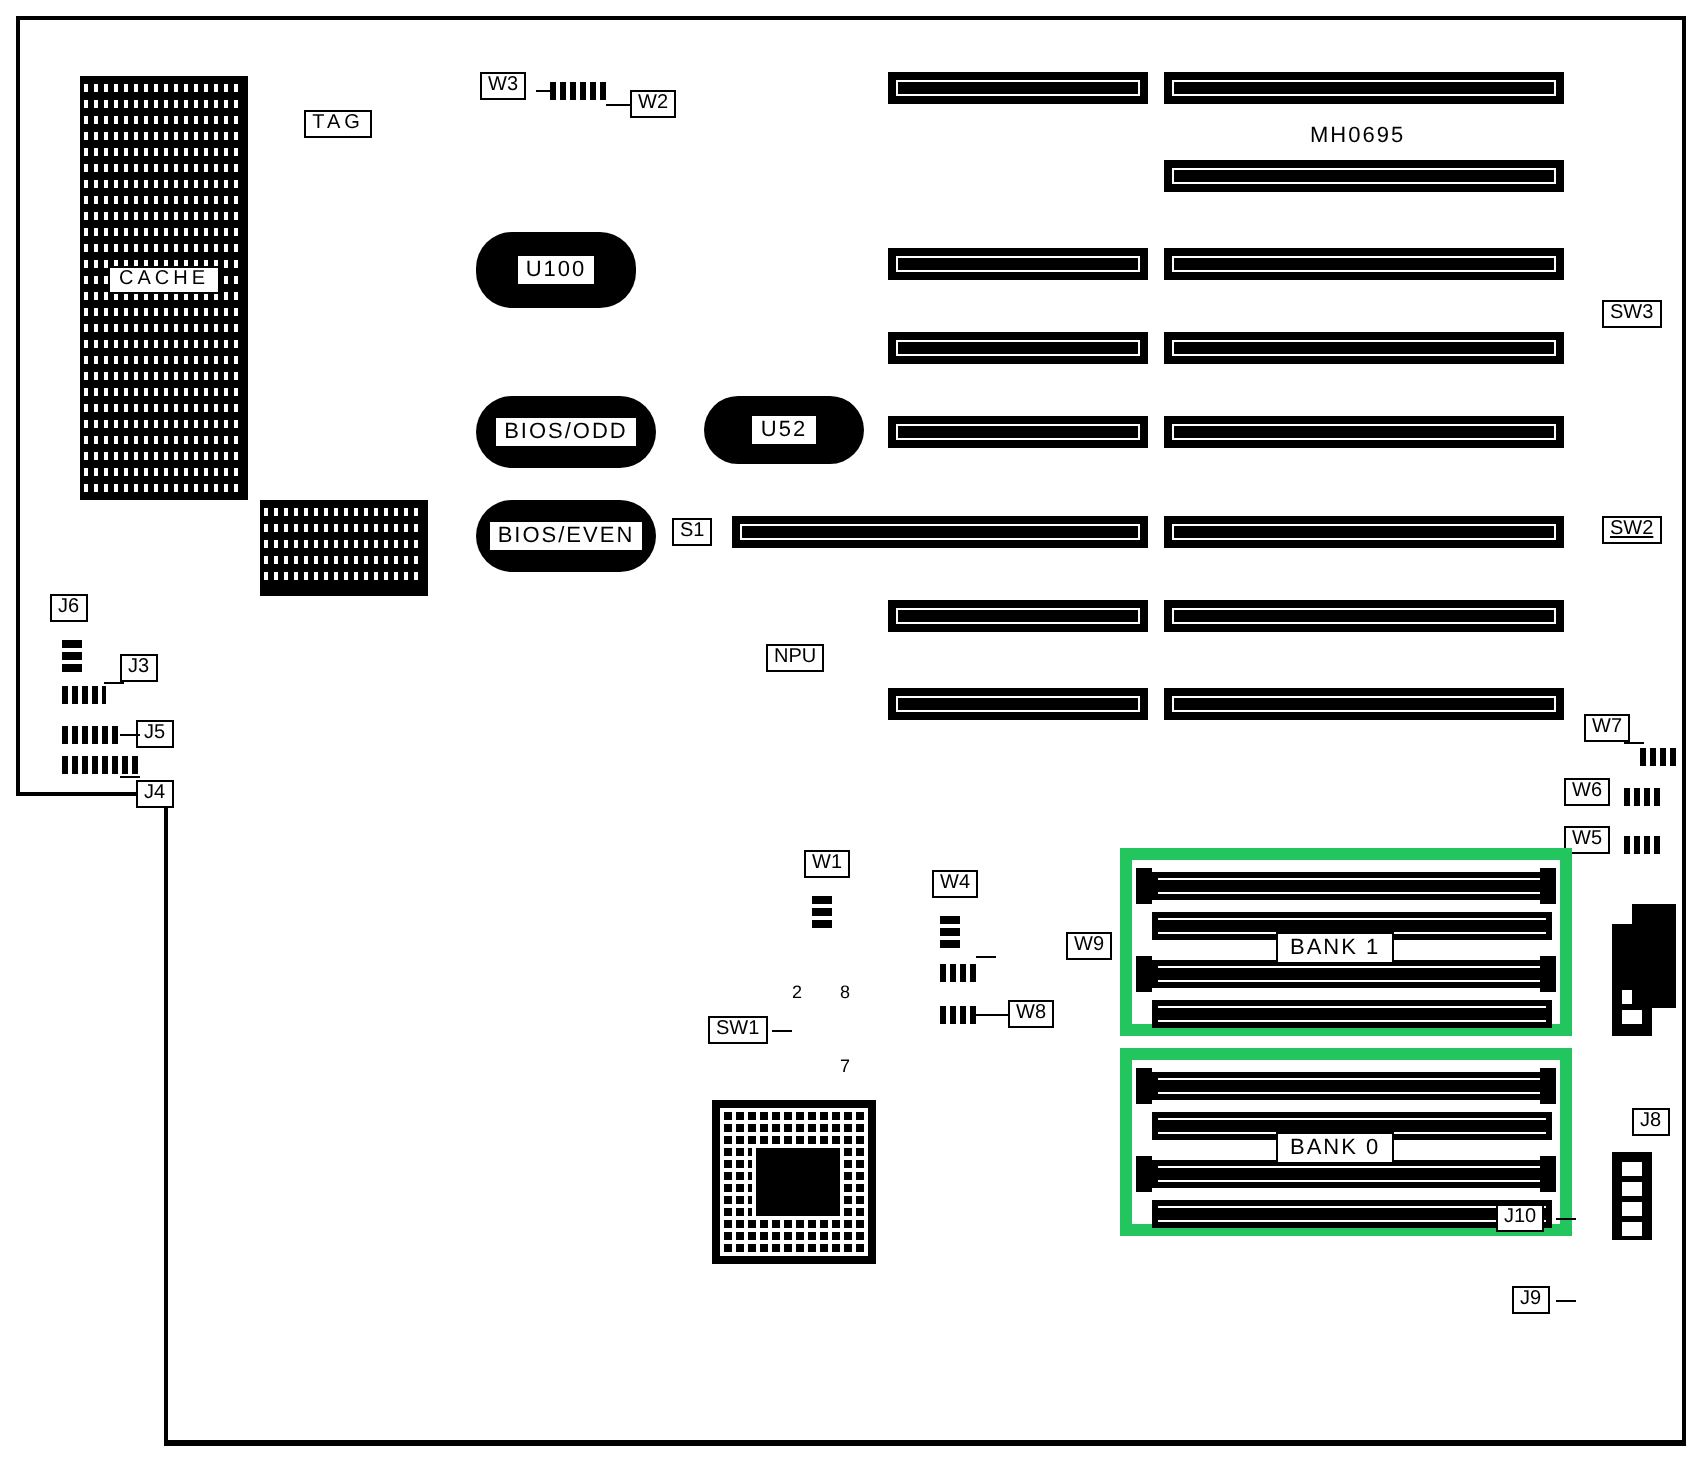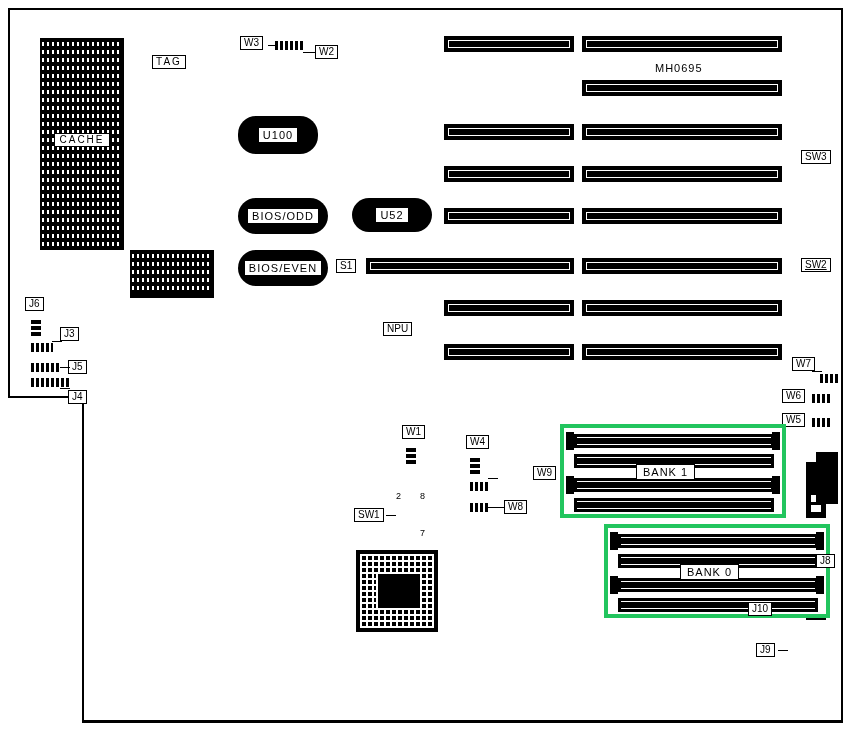--- a/index.html
+++ b/index.html
@@ -23,21 +23,21 @@
   
   .tag{border:1px solid #000;background:#fff;font-size:10px;padding:0px 3px;white-space:nowrap;line-height:12px;}
 
   
   .pins{background:#000;}
 
   
   .wire{background:#000;}
 
   
-  .bankframe{border:4px solid #22c55e;background:#fff;}
+  .bankframe{border:6px solid #22c55e;background:#fff;}
   .simm{background:#000;border:1px solid #000;}
   .simm-in{position:absolute;left:2px;right:2px;top:2px;bottom:2px;border-top:1px solid #fff;border-bottom:1px solid #fff;}
 
   .banklabel{position:absolute;background:#fff;border:1px solid #000;font-size:11px;padding:1px 6px;letter-spacing:1px;}
 
   
   .grid-chip{background:#000;position:relative;}
   .gridrow{position:absolute;left:2px;right:2px;height:4px;background:
      repeating-linear-gradient(90deg,#fff 0 2px,#000 2px 5px);}
 
@@ -263,21 +263,21 @@
     <div class="abs simm" style="left:10px;top:70px;width:200px;height:14px;">
         <div class="simm-in"></div>
       </div>
     <div class="abs" style="left:2px;top:4px;width:8px;height:18px;background:#000;"></div>
     <div class="abs" style="left:2px;top:48px;width:8px;height:18px;background:#000;"></div>
     <div class="abs" style="right:2px;top:4px;width:8px;height:18px;background:#000;"></div>
     <div class="abs" style="right:2px;top:48px;width:8px;height:18px;background:#000;"></div>
     <div class="banklabel" style="left:72px;top:36px;">BANK 1</div>
   </div>
 
-  <div class="abs bankframe" style="left:560px;top:524px;width:226px;height:94px;margin-left:44px;">
+  <div class="abs bankframe" style="left:560px;top:524px;width:226px;height:94px;">
     <div class="abs simm" style="left:10px;top:6px;width:200px;height:14px;">
         <div class="simm-in"></div>
       </div>
     <div class="abs simm" style="left:10px;top:26px;width:200px;height:14px;">
         <div class="simm-in"></div>
       </div>
     <div class="abs simm" style="left:10px;top:50px;width:200px;height:14px;">
         <div class="simm-in"></div>
       </div>
     <div class="abs simm" style="left:10px;top:70px;width:200px;height:14px;">

